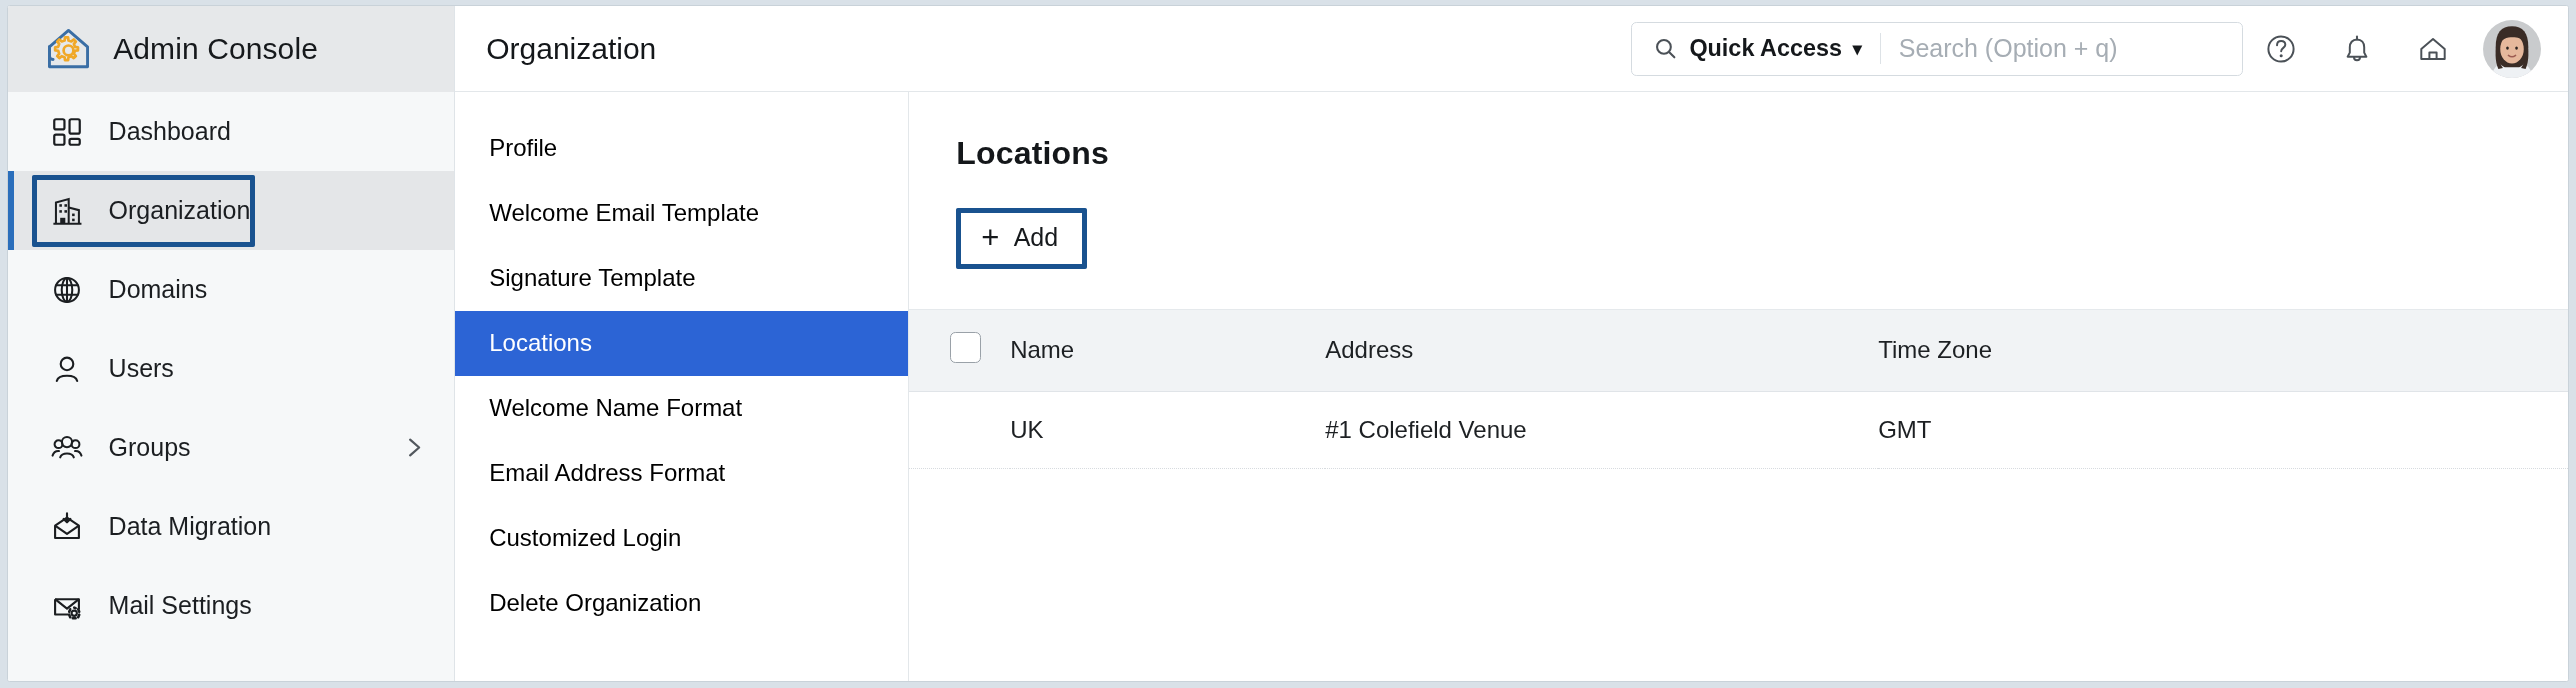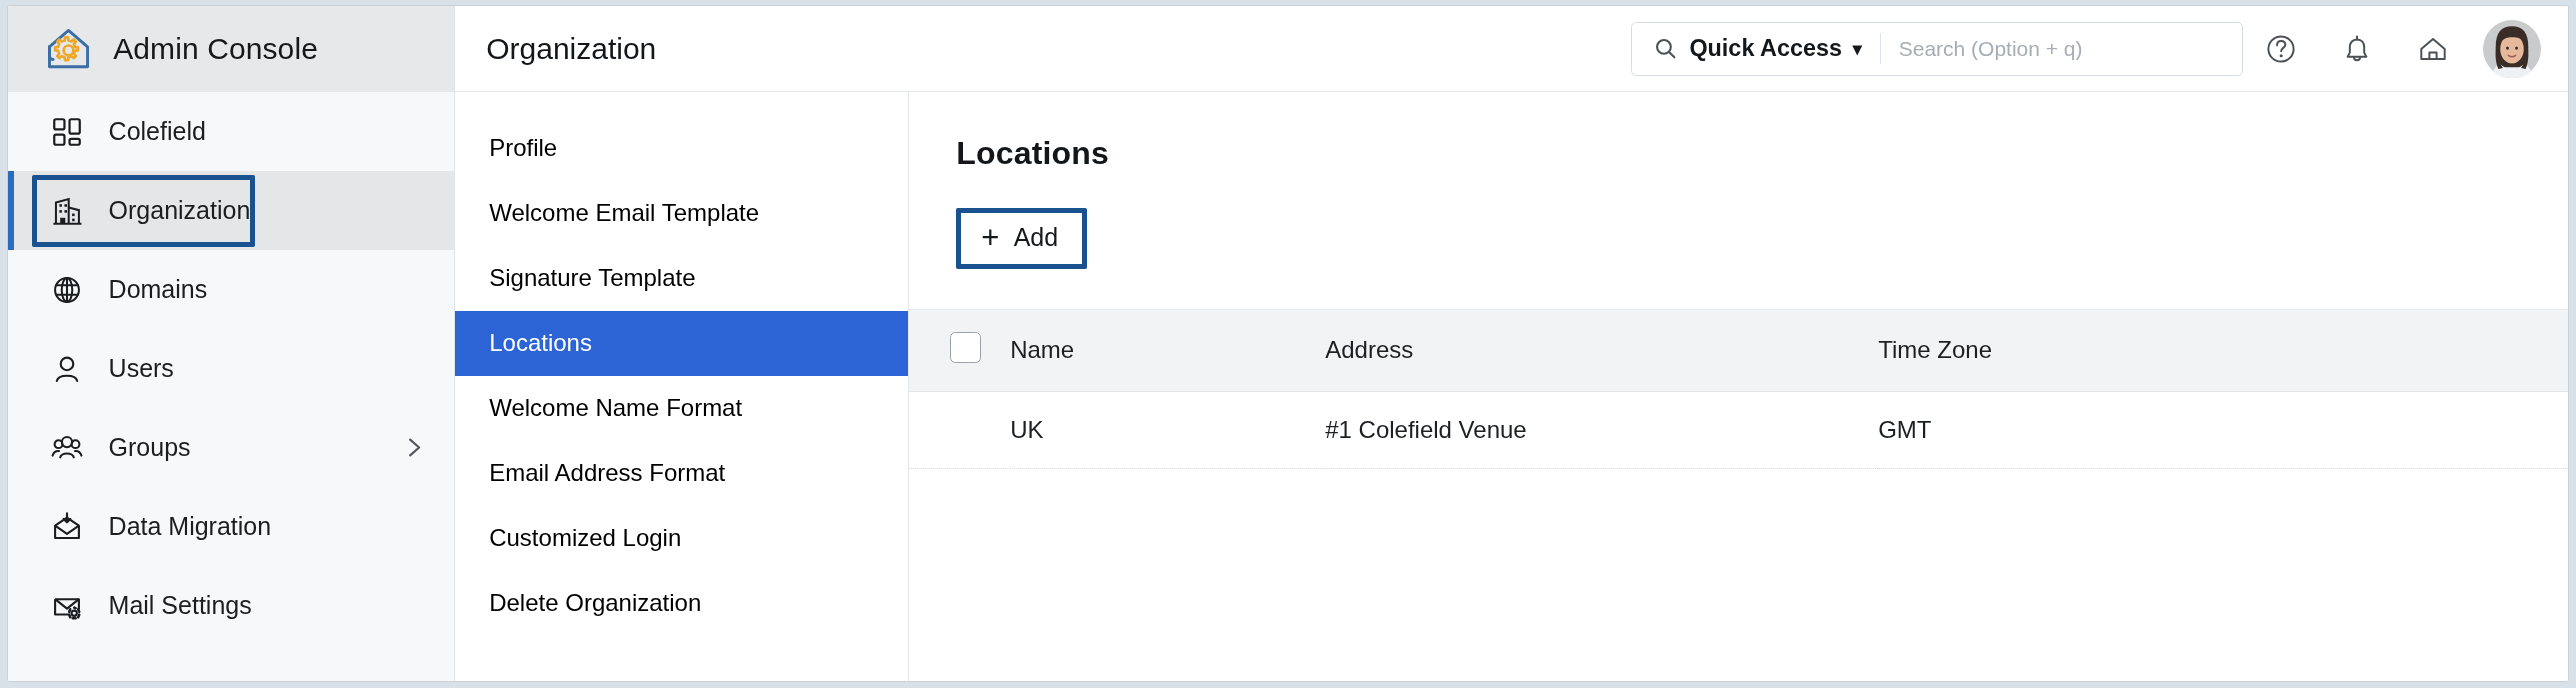--- a/index.html
+++ b/index.html
@@ -80,21 +80,21 @@
   }
   .searchbox .sicon { width: 27px; height: 27px; flex: 0 0 27px; margin-right: 10.8px; display:flex;align-items:center;justify-content:center;}
   .quick-access {
     font-size: 23.4px; color: #15181b; white-space: nowrap;
     display: flex; align-items: center; gap: 10.8px; font-weight: 600;
     cursor: pointer;
   }
   .qa-caret { font-size: 18px; line-height: 1; }
   .sdivider { width: 0.9px; height: 31px; background: #dde2e6; margin: 0 18px; }
   .search-input {
-    border: none; outline: none; font-size: 21px; color: #2a2d31;
+    border: none; outline: none; font-size: 25px; color: #2a2d31;
     font-family: "Liberation Sans", sans-serif;
     background: transparent; flex: 1; min-width: 0; padding-right: 12.6px;
   }
   .search-input::placeholder { color: #a6adb4; }
   .tb-icon { width: 76px; height: 54px; display: flex; align-items: center; justify-content: center; cursor: pointer; }
   .avatar-wrap { width: 58px; height: 58px; margin-left: 12.6px; cursor: pointer; }
 
   .body { flex: 1; display: flex; min-height: 0; }
 
   
@@ -175,21 +175,21 @@
 
       <div class="nav-item">
         <span class="ico">
           <svg viewBox="0 0 40 40" width="34" height="34" fill="none" stroke="#1b1e21" stroke-width="2.6">
             <rect x="5" y="5" width="12" height="12" rx="2"></rect>
             <rect x="23" y="5" width="12" height="17" rx="2"></rect>
             <rect x="5" y="23" width="12" height="12" rx="2"></rect>
             <rect x="23" y="28" width="12" height="7" rx="2"></rect>
           </svg>
         </span>
-        <span class="lbl">Colefield</span>
+        <span class="lbl">Dashboard</span>
       </div>
 
       <div class="nav-item active">
         <span class="focusring"></span>
         <span class="ico">
           <svg viewBox="0 0 40 40" width="34" height="34" fill="none" stroke="#1b1e21" stroke-width="2.4">
             <path d="M7 35 V10 L22 6 V35"></path>
             <path d="M22 16 L34 19 V35"></path>
             <path d="M4 35 H37"></path>
             <rect x="12" y="28" width="6" height="7" fill="#1b1e21" stroke="none"></rect>

